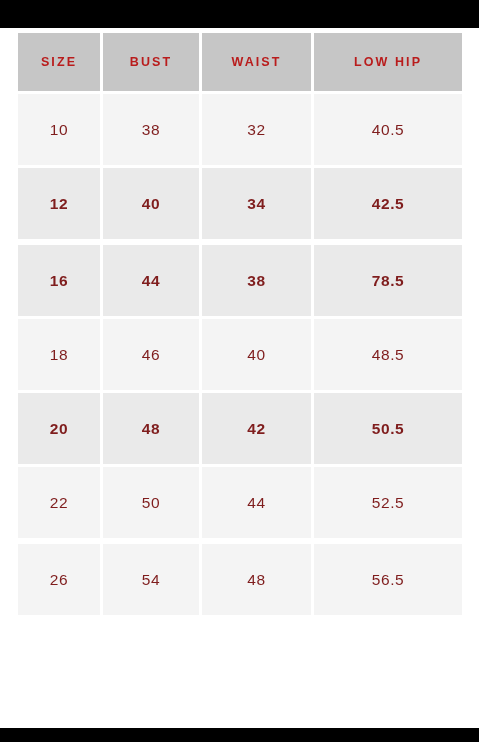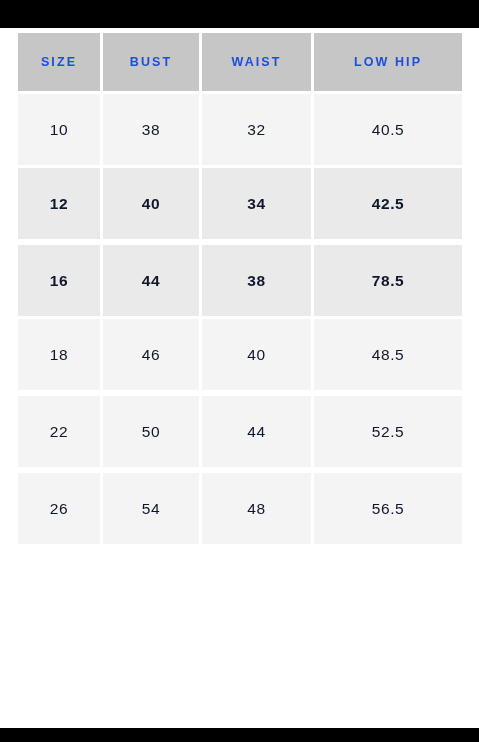--- a/index.html
+++ b/index.html
@@ -45,36 +45,36 @@
   table.size-table th,
   table.size-table td {
     text-align: center;
     vertical-align: middle;
     padding: 0;
     margin: 0;
   }
   table.size-table th {
     height: 58px;
     background: #c6c6c6;
-    color: #1d4ed8;
+    color: #b91c1c;
     font-size: 12.5px;
     font-weight: 700;
     letter-spacing: 2.1px;
     text-transform: uppercase;
   }
   .spacer-row td {
     height: 3px;
     background: #ffffff;
     padding: 0;
     line-height: 0;
     font-size: 0;
   }
   table.size-table tbody tr.data-row td {
     height: 71px;
-    color: #0f172a;
+    color: #7f1d1d;
     font-size: 15.5px;
     font-weight: 300;
     letter-spacing: 0.6px;
   }
   table.size-table tbody tr.data-row.odd td {
     background: #f4f4f4;
   }
   table.size-table tbody tr.data-row.even td {
     background: #eaeaea;
     font-weight: bold;
@@ -165,20 +165,26 @@
         <td>40</td>
         <td>48.5</td>
       </tr>
       <tr class="spacer-row">
         <td></td>
           <td></td>
         <td></td>
           <td></td>
       </tr>
 
+      <tr class="data-row even">
+        <td>20</td>
+        <td>48</td>
+        <td>42</td>
+        <td>50.5</td>
+      </tr>
       <tr class="spacer-row">
         <td></td>
           <td></td>
         <td></td>
           <td></td>
       </tr>
 
       <tr class="data-row odd">
         <td>22</td>
         <td>50</td>

